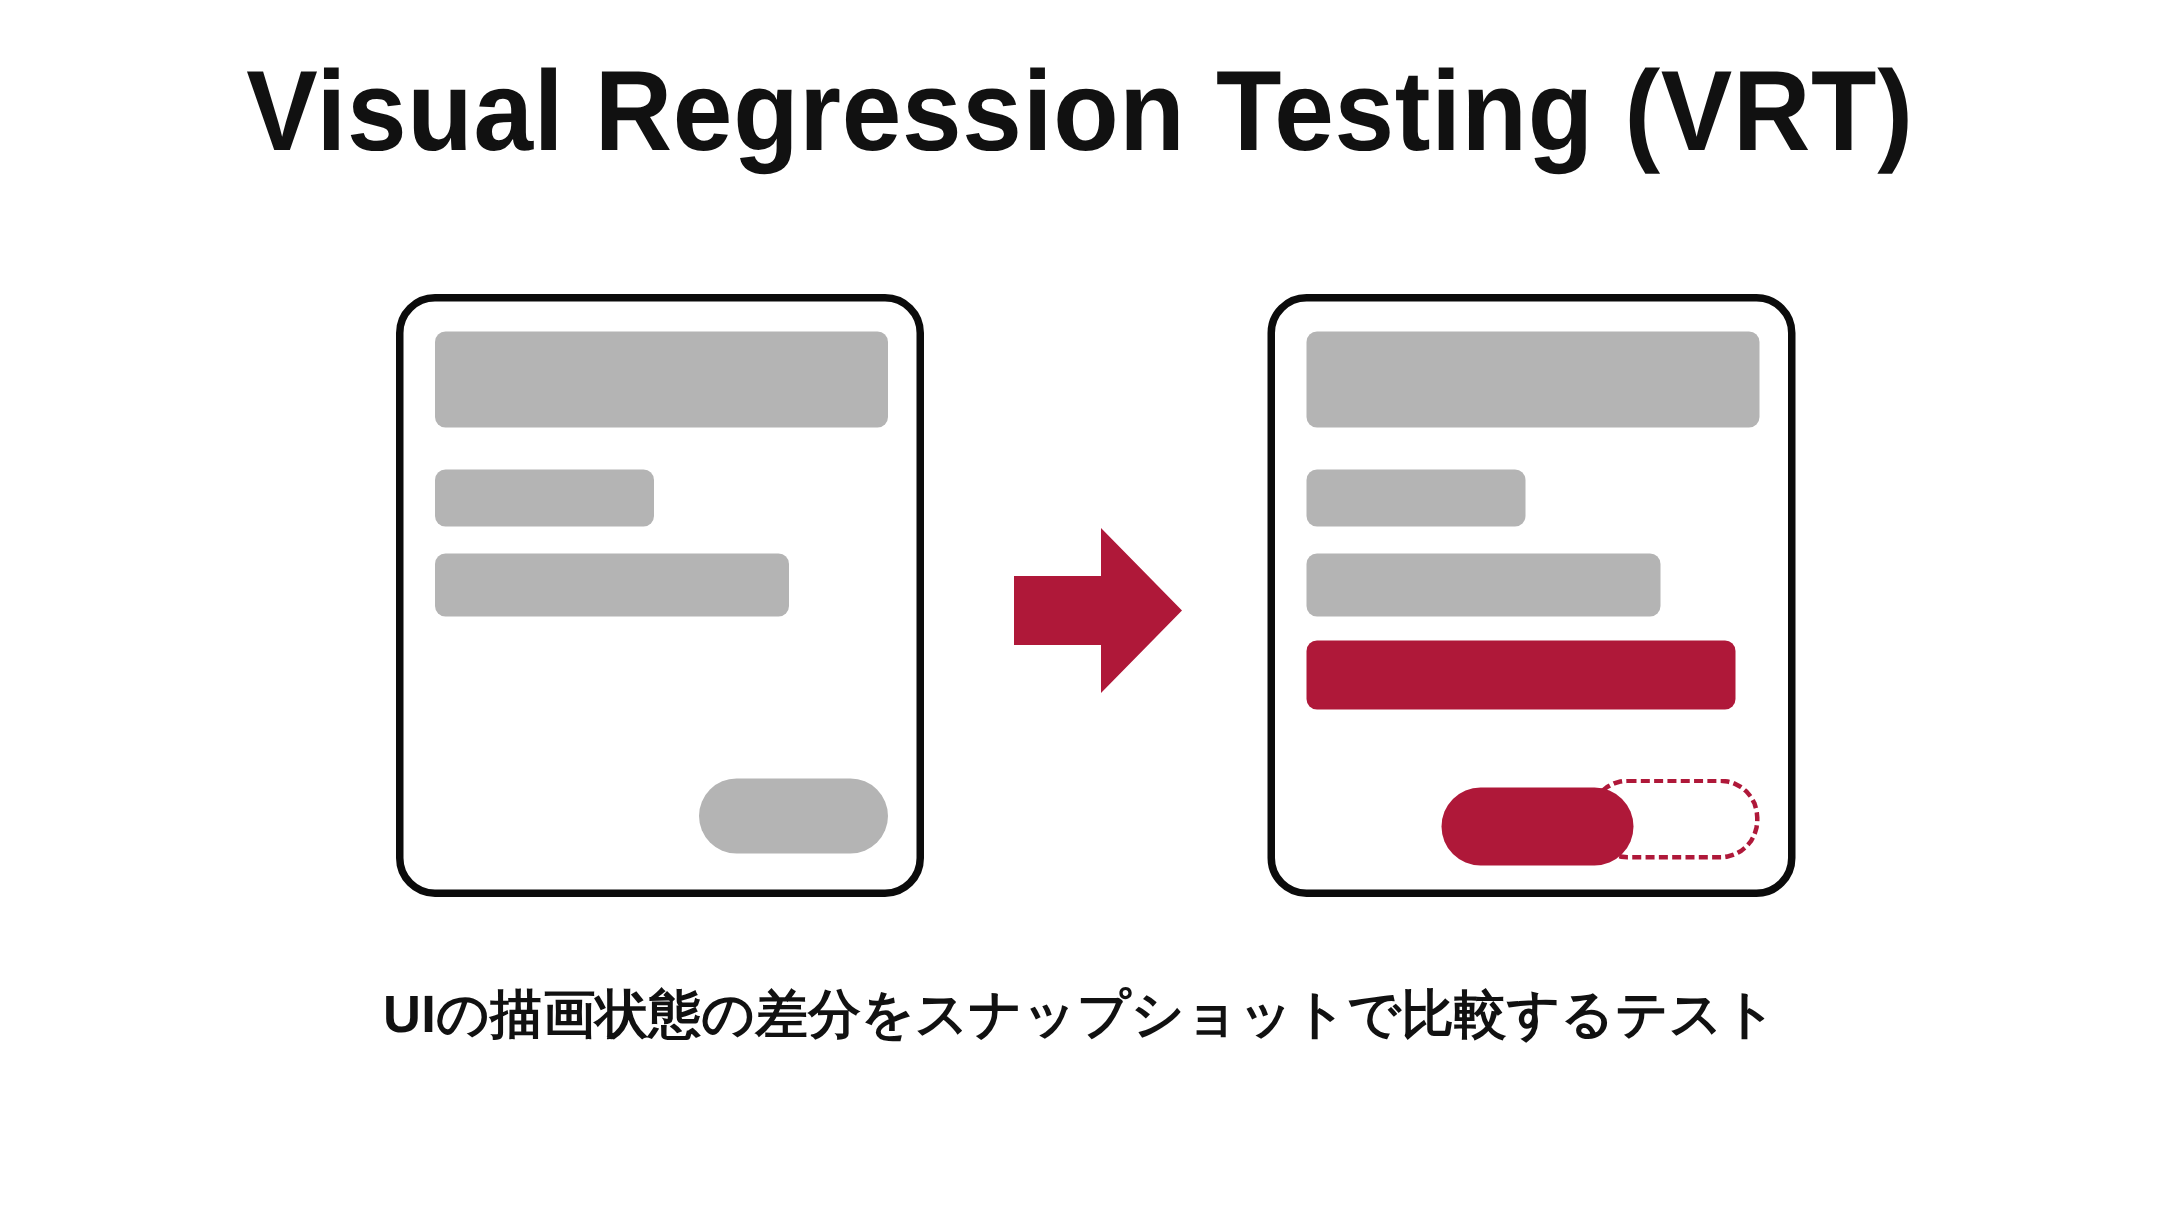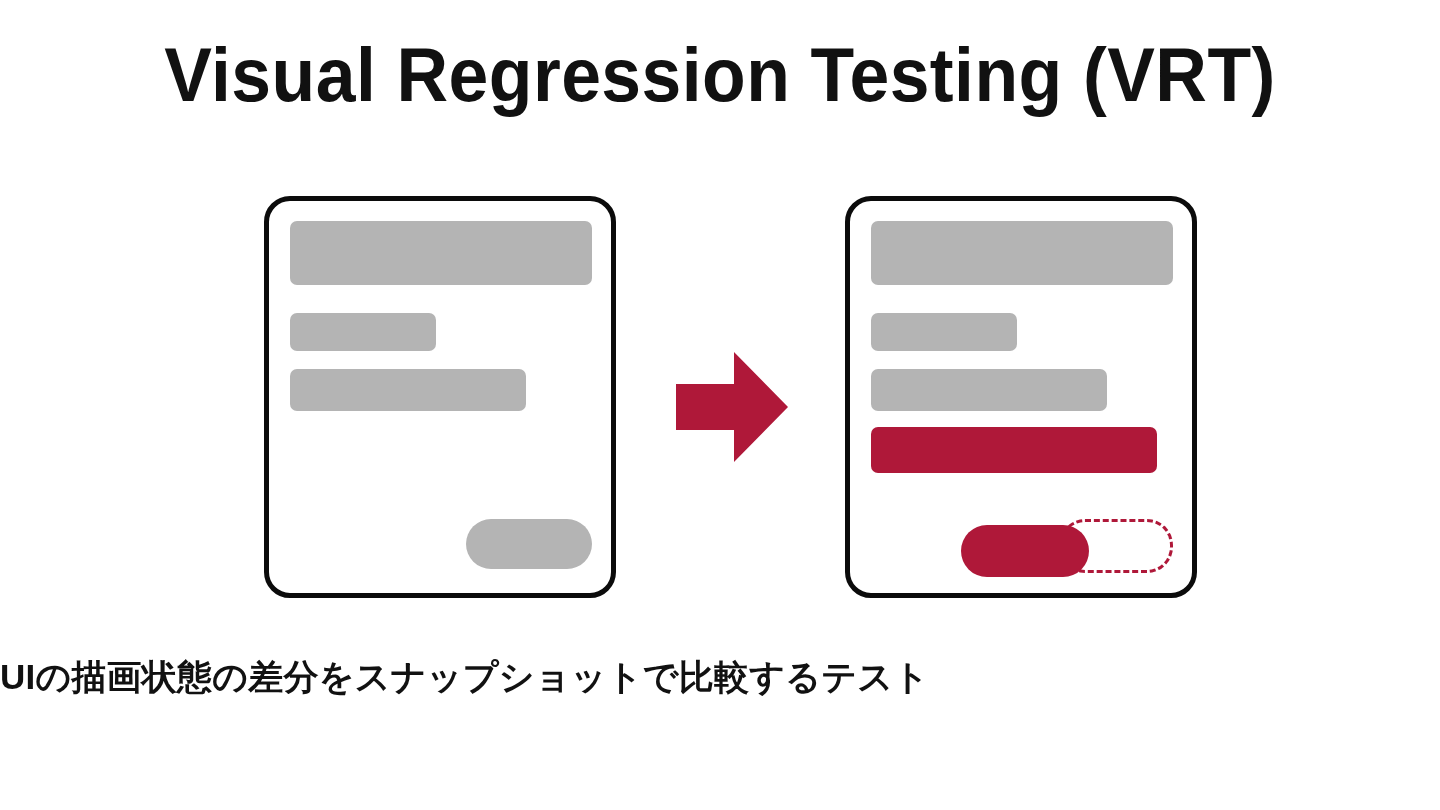--- a/index.html
+++ b/index.html
@@ -115,21 +115,21 @@
     width: 112px;
     height: 110px;
   }
 
   
   .caption {
     position: absolute;
     left: 0;
     top: 652px;
     width: 1440px;
-    text-align: left;
+    text-align: center;
     color: #111111;
   }
 
   .caption-line {
     font-size: 35px;
     font-weight: 700;
     line-height: 1.42;
     letter-spacing: 0.2px;
     white-space: nowrap;
   }

